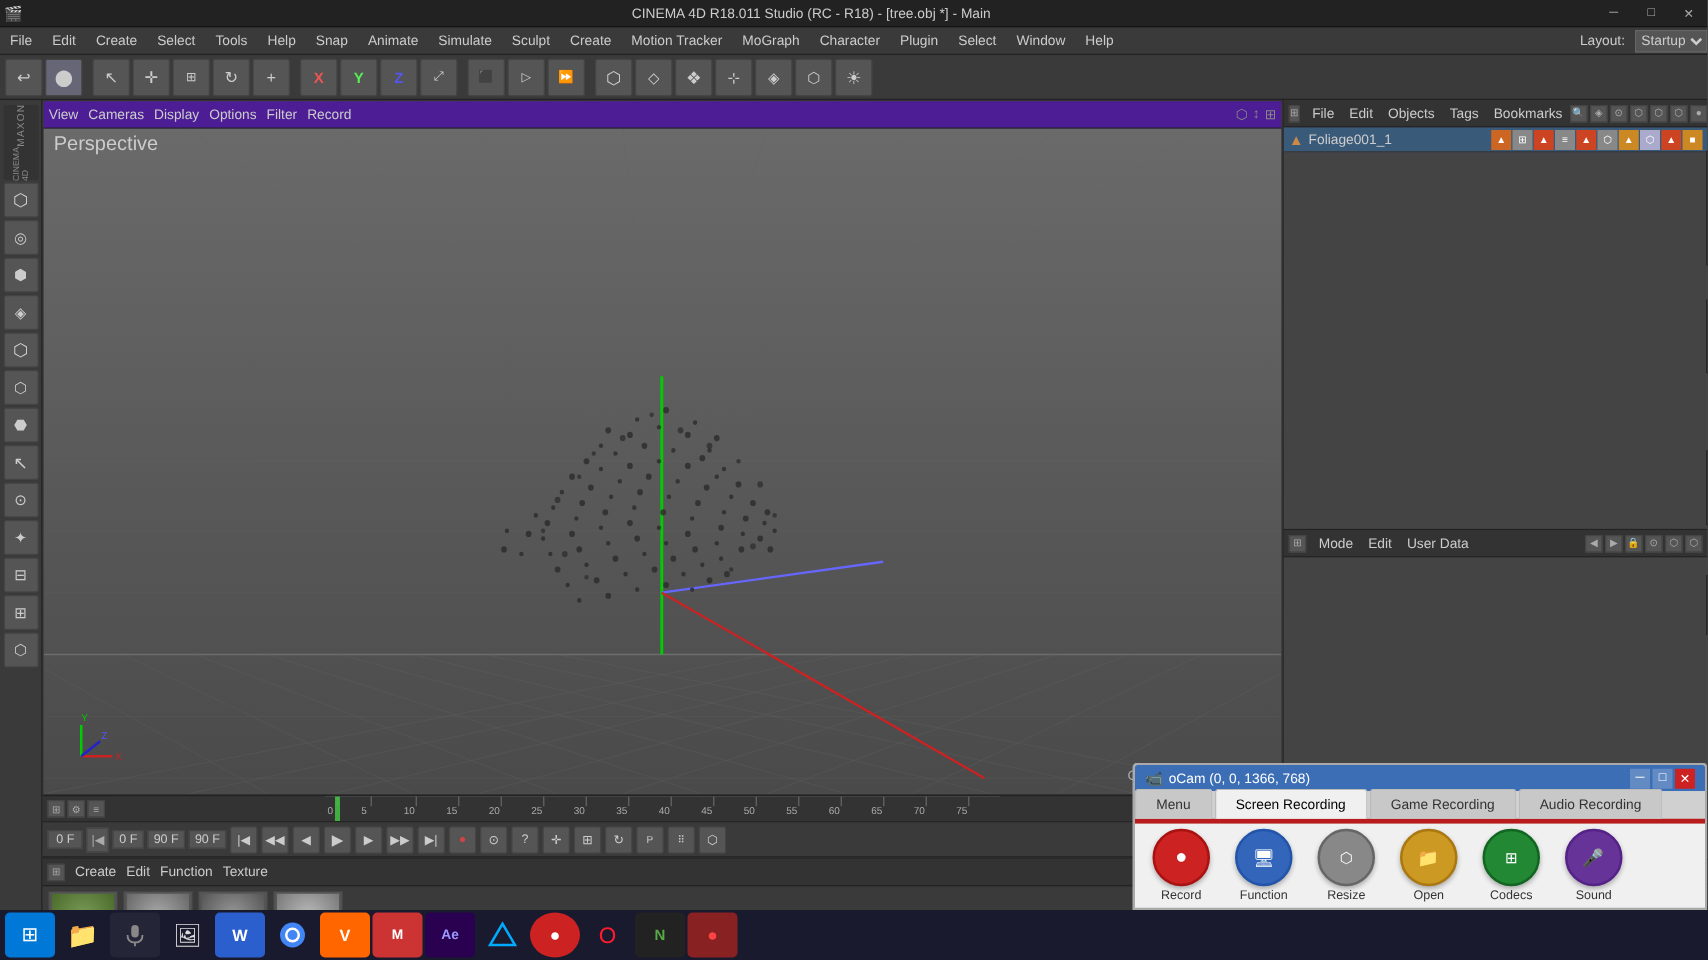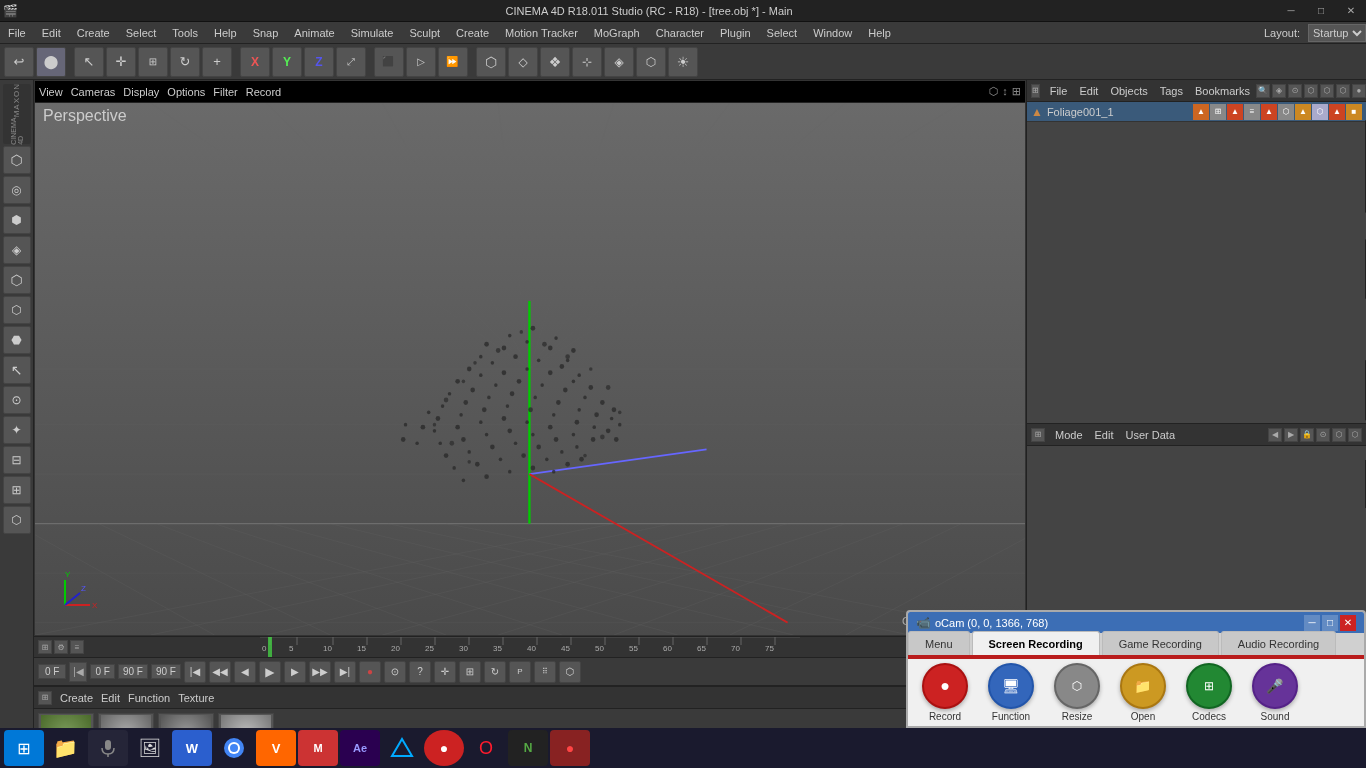--- a/index.html
+++ b/index.html
@@ -48,21 +48,21 @@
     .lp-btn {
       width: 28px; height: 28px; background: #555; border: 1px solid #444; display: flex; align-items: center; justify-content: center;
       cursor: pointer; border-radius: 2px; color: #ccc; font-size: 11px;
     }
 
     
     #viewport-container {
       flex: 1; position: relative; background: #555; border: 1px solid #333;
     }
     #viewport-topbar {
-      height: 22px; background: #000000; display: flex; align-items: center; border-bottom: 1px solid #222; padding: 0 4px; gap: 8px;
+      height: 22px; background: #4c1d95; display: flex; align-items: center; border-bottom: 1px solid #222; padding: 0 4px; gap: 8px;
     }
     #viewport-topbar span { color: #ccc; font-size: 11px; cursor: pointer; }
     #viewport-topbar .vp-icons { margin-left: auto; display: flex; gap: 4px; }
 
     #viewport {
       width: 100%; height: calc(100% - 22px); position: relative; overflow: hidden;
       background: linear-gradient(180deg, #6a6a6a 0%, #5a5a5a 50%, #4a4a4a 100%);
     }
     #viewport .perspective-label {
       position: absolute; top: 4px; left: 8px; color: #ccc; font-size: 16px;
@@ -109,21 +109,21 @@
       color: white; font-size: 11px; border-radius: 2px 2px 0 0;
     }
     #ocam-tabs {
       height: 26px; background: #d0d0d0; display: flex; align-items: flex-end; border-bottom: 4px solid #b91c1c;
     }
     .ocam-tab {
       padding: 0 16px; height: 24px; line-height: 24px; font-size: 11px; color: #333;
       cursor: pointer; border: 1px solid #bbb; border-bottom: none; background: #c8c8c8;
       margin-right: 2px; border-radius: 3px 3px 0 0;
     }
-    .ocam-tab.active { background: #f0f0f0; color: #000; font-weight: bold; }
+    .ocam-tab.active { background: #f0f0f0; color: #000; font-weight: normal; }
     #ocam-content {
       flex: 1; background: #f0f0f0; display: flex; align-items: center; padding: 4px 12px; gap: 16px;
     }
     .ocam-btn {
       display: flex; flex-direction: column; align-items: center; gap: 2px; cursor: pointer; min-width: 50px;
     }
     .ocam-btn .icon-circle {
       width: 46px; height: 46px; border-radius: 50%; background: #cc2222; display: flex; align-items: center; justify-content: center;
       border: 2px solid #aa1111; box-shadow: 0 2px 4px rgba(0,0,0,0.3);
     }

